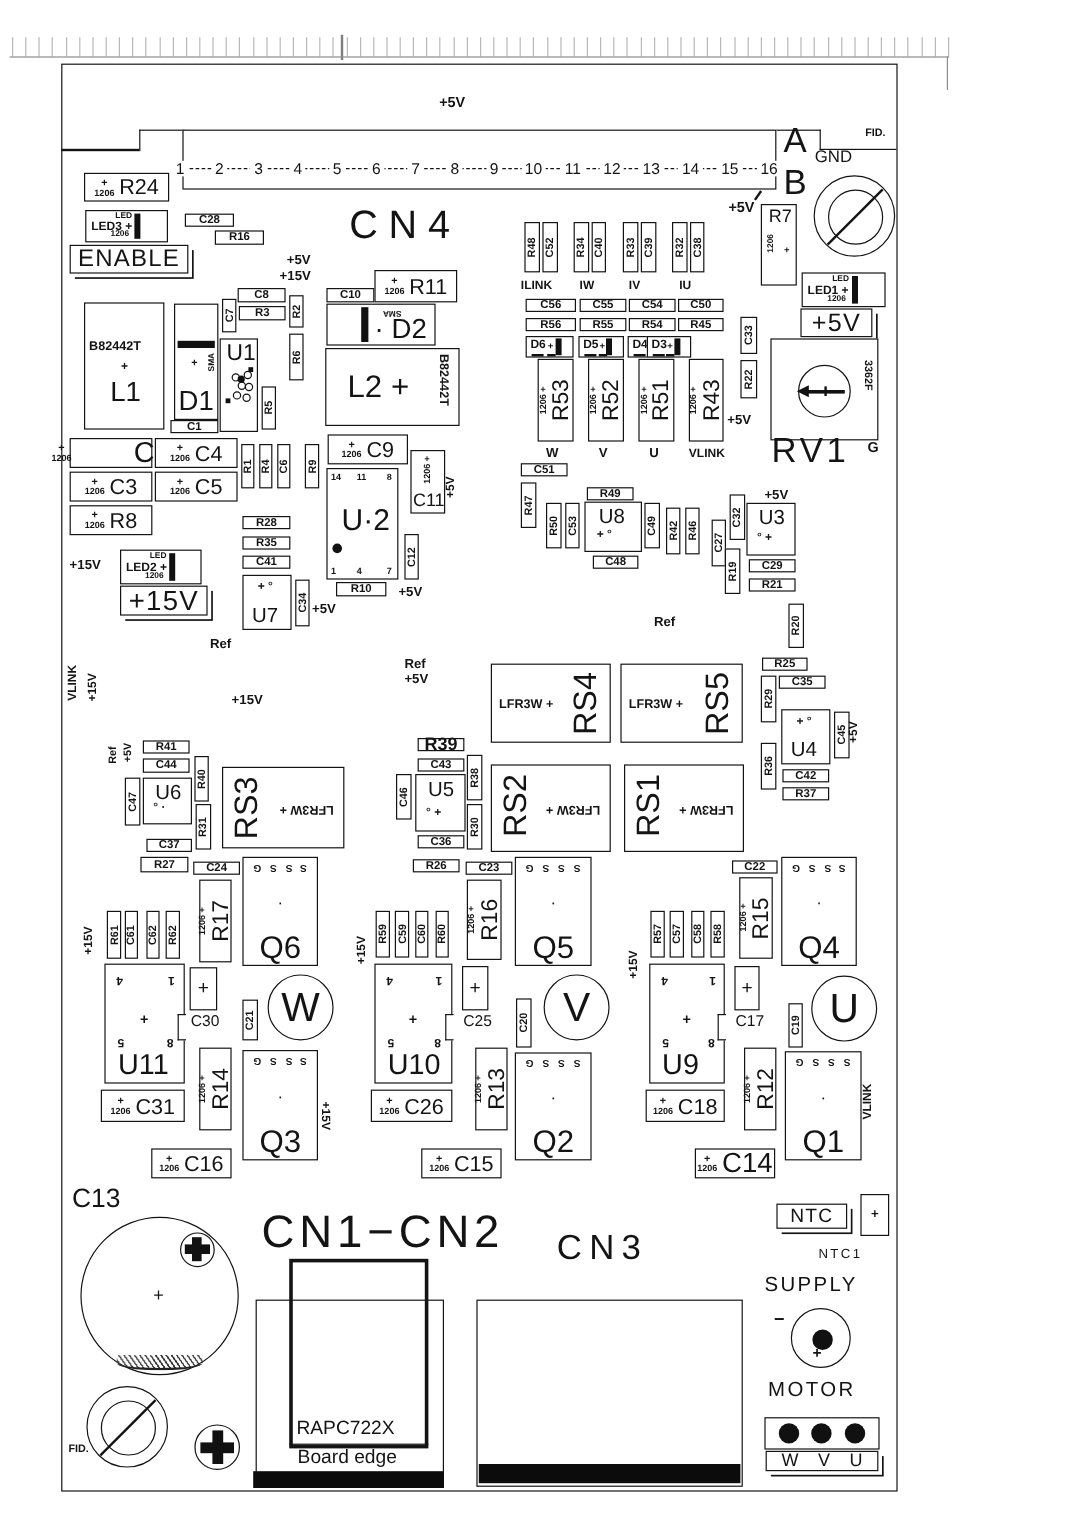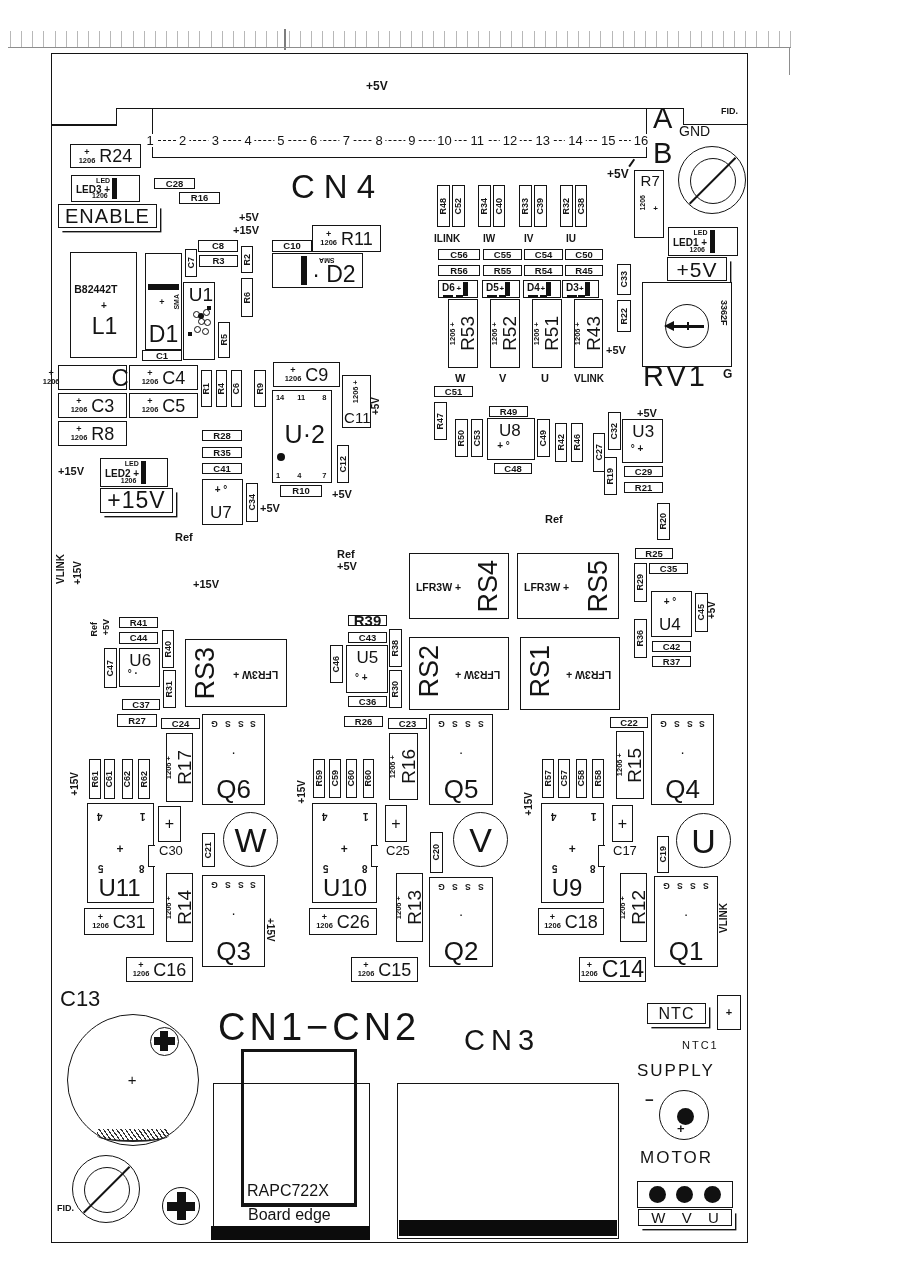--- a/index.html
+++ b/index.html
@@ -244,20 +244,24 @@
         <span style="font-size: 9px; font-weight: 700;">+</span>
         <span style="font-size: 7.5px; font-weight: 700;">1206</span>
       </div>
       <span style="font-size: 18px;">R11</span>
     </div>
     <div class="p bx" style="left: 272px; top: 253px; width: 91px; height: 35px;">
       <div style="position: absolute; top: 2px; bottom: 2px; left: 32%; width: 6px; background: rgb(17, 17, 17);"></div>
       <span class="r180" style="position: absolute; left: 52%; top: 3px; font-size: 7px; font-weight: 700;">SMA</span>
       <span style="position: absolute; left: 44%; top: 28%; font-size: 23px;">· D2</span>
     </div>
+    <div class="p bx" style="left: 271px; top: 290px; width: 112px; height: 65px;">
+      <span style="position: absolute; left: 16%; top: 28%; font-size: 26px;">L2 +</span>
+      <span class="vt90" style="position: absolute; right: 7%; top: 6%; font-size: 10.5px; font-weight: 700;">B82442T</span>
+    </div>
     <div class="p bx" style="left: 58px; top: 365px; width: 69px; height: 25px; display: flex; align-items: center; justify-content: center; gap: 4px;">
       <div style="display: flex; flex-direction: column; align-items: center;">
         <span style="font-size: 9px; font-weight: 700;">+</span>
         <span style="font-size: 7.5px; font-weight: 700;">1206</span>
       </div>
       <span style="font-size: 24px; margin-left: 48px;">C2</span>
     </div>
     <div class="p bx" style="left: 129px; top: 365px; width: 69px; height: 25px; display: flex; align-items: center; justify-content: center; gap: 4px;">
       <div style="display: flex; flex-direction: column; align-items: center;">
         <span style="font-size: 9px; font-weight: 700;">+</span>
@@ -421,21 +425,21 @@
       <div style="position: absolute; left: 4px; bottom: 0px; width: 10px; height: 2.5px; background: rgb(17, 17, 17);"></div>
       <div style="position: absolute; left: 44%; bottom: 0px; width: 7px; height: 2.5px; background: rgb(17, 17, 17);"></div>
     </div>
     <div class="p bx" style="left: 523px; top: 280px; width: 38px; height: 18px;">
       <span style="position: absolute; left: 3px; top: 14%; font-size: 10px; font-weight: 700;">D4</span>
       <span style="position: absolute; left: 46%; top: 22%; font-size: 8px; font-weight: 700;">+</span>
       <div style="position: absolute; left: 62%; top: 8%; bottom: 8%; width: 5px; background: rgb(17, 17, 17);"></div>
       <div style="position: absolute; left: 4px; bottom: 0px; width: 10px; height: 2.5px; background: rgb(17, 17, 17);"></div>
       <div style="position: absolute; left: 44%; bottom: 0px; width: 7px; height: 2.5px; background: rgb(17, 17, 17);"></div>
     </div>
-    <div class="p bx" style="left: 562px; top: 280px; width: 37px; height: 18px; text-align: center;">
+    <div class="p bx" style="left: 539px; top: 280px; width: 37px; height: 18px; text-align: center;">
       <span style="position: absolute; left: 3px; top: 14%; font-size: 10px; font-weight: 700;">D3</span>
       <span style="position: absolute; left: 46%; top: 22%; font-size: 8px; font-weight: 700;">+</span>
       <div style="position: absolute; left: 62%; top: 8%; bottom: 8%; width: 5px; background: rgb(17, 17, 17);"></div>
       <div style="position: absolute; left: 4px; bottom: 0px; width: 10px; height: 2.5px; background: rgb(17, 17, 17);"></div>
       <div style="position: absolute; left: 44%; bottom: 0px; width: 7px; height: 2.5px; background: rgb(17, 17, 17);"></div>
     </div>
     <div class="p bx" style="left: 448px; top: 299px; width: 30px; height: 69px; display: flex; align-items: center; justify-content: center; gap: 2px;">
       <span class="vt" style="font-size: 7.5px; font-weight: 700;">1206 +</span>
       <span class="vt" style="font-size: 19px;">R53</span>
     </div>

